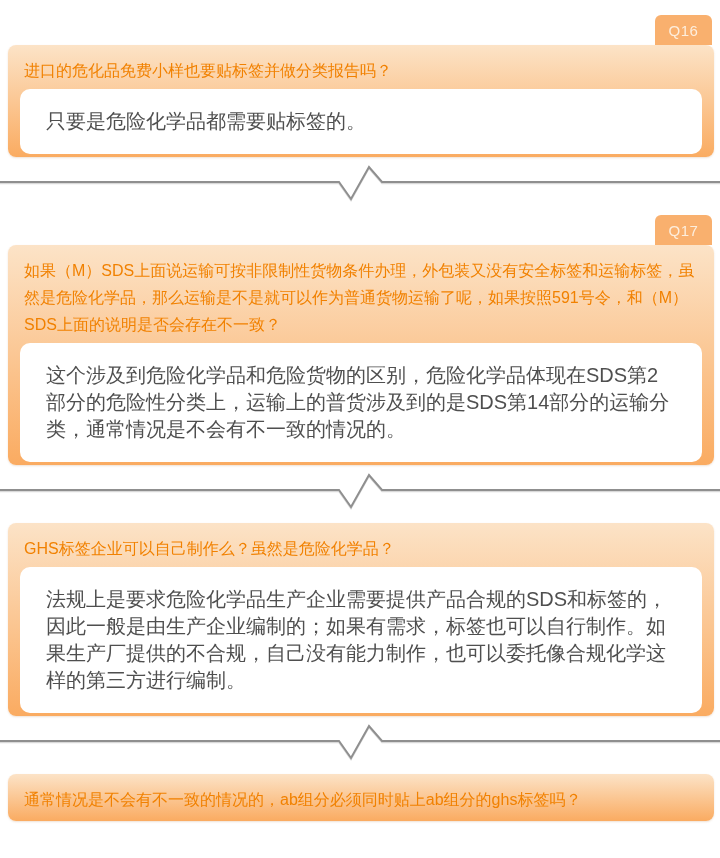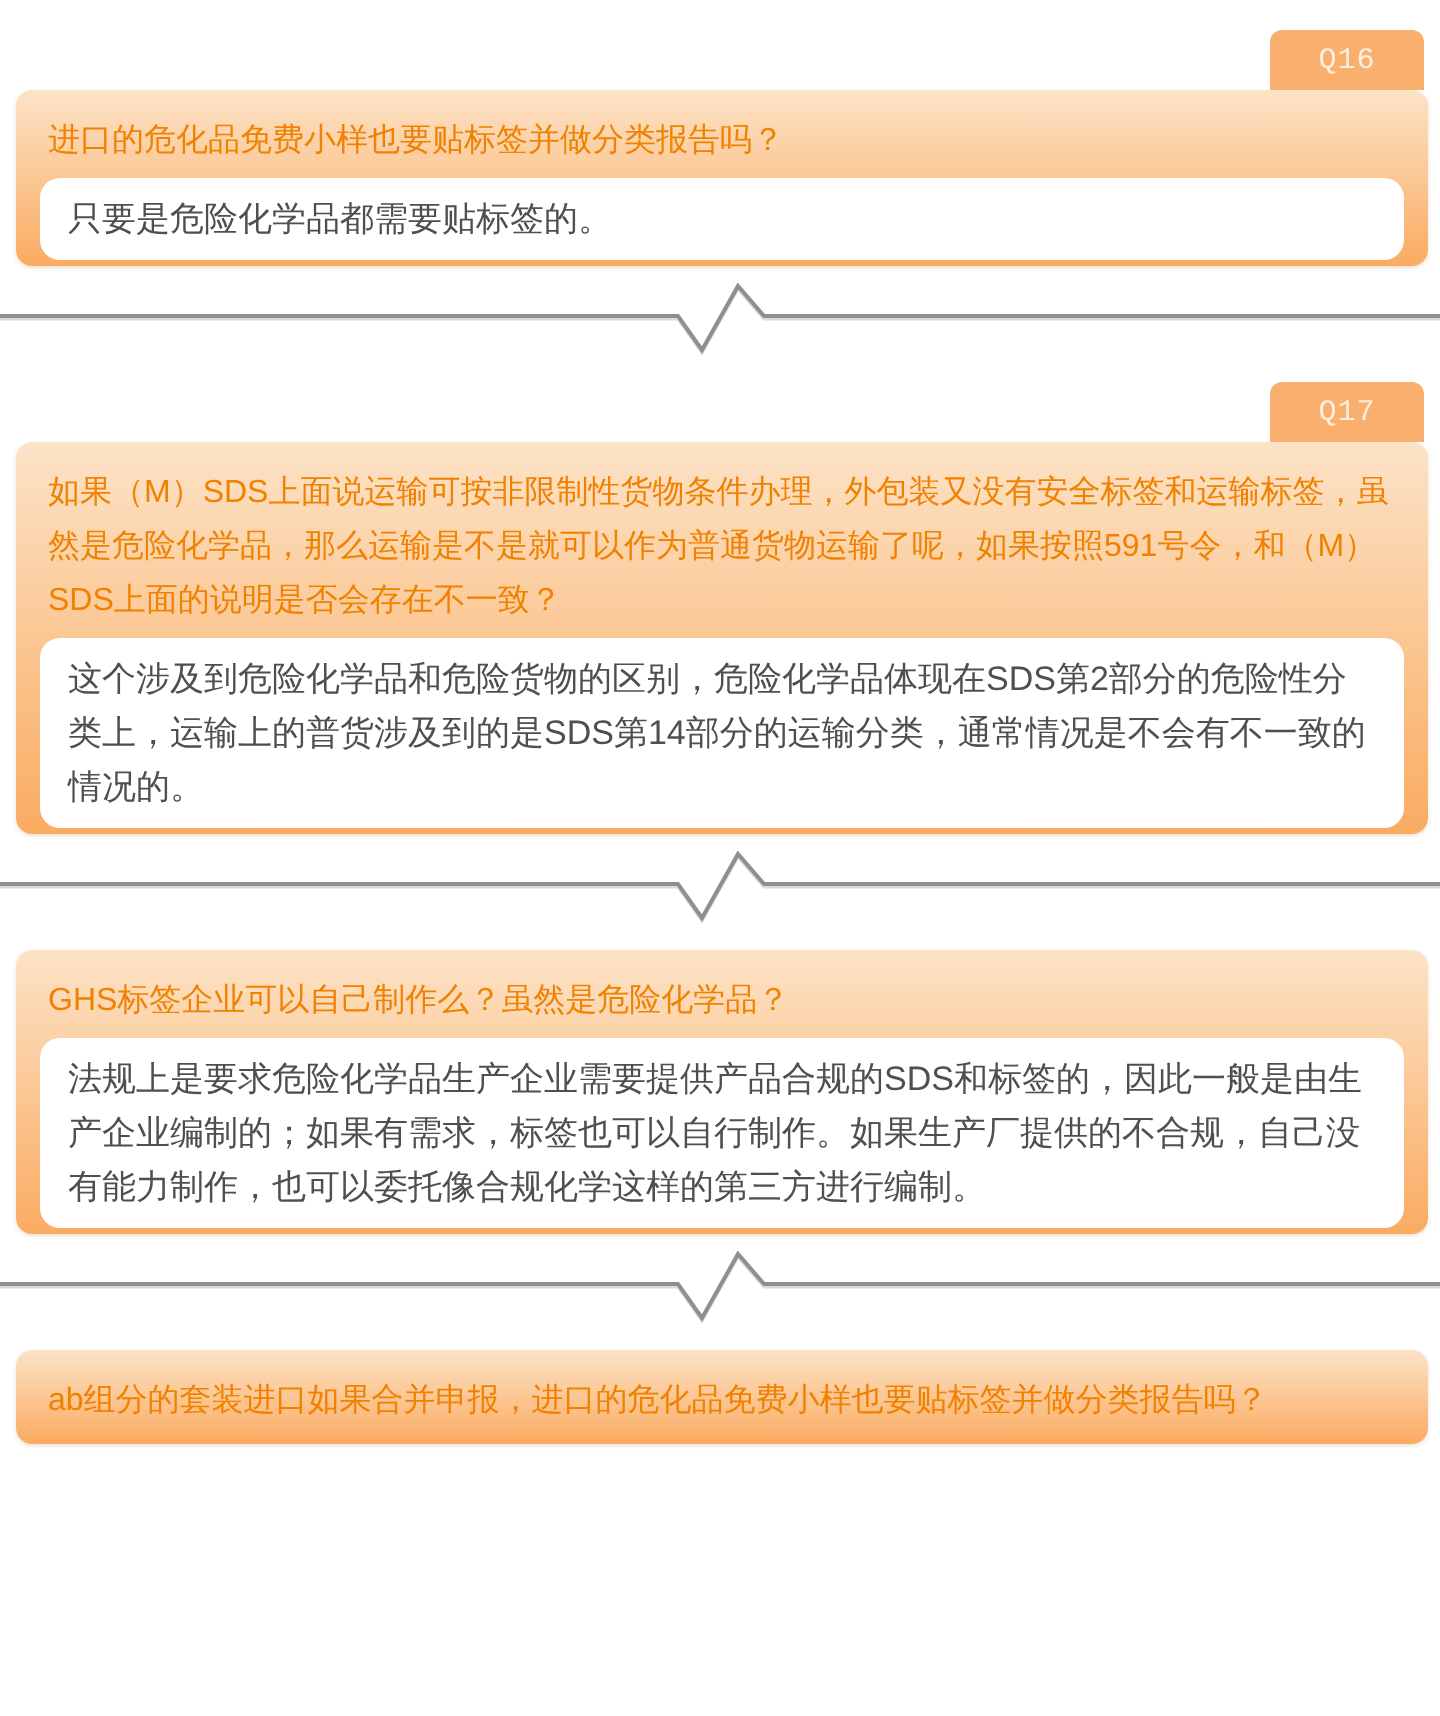--- a/index.html
+++ b/index.html
@@ -31,54 +31,53 @@
     width: 720px;
   }
   .divider svg { display: block; }
   .tab-row {
     display: flex;
     justify-content: flex-end;
     padding-right: 8px;
     height: 30px;
   }
   .tab {
-    width: 77px;
+    width: 57px;
     height: 30px;
     background: var(--tab-bg);
     border-radius: 6px 6px 0 0;
     color: var(--tab-fg);
     font-size: 15px;
     letter-spacing: 0.5px;
     display: flex;
     align-items: center;
     justify-content: center;
-    font-family: Liberation Mono, monospace;
   }
   .card {
     margin: 0 6px 0 8px;
     border-radius: 8px;
     background: linear-gradient(180deg, var(--card-top), var(--card-bottom));
     padding: 9px 12px 3px;
     box-shadow: 0 1px 2px rgba(160, 90, 20, 0.18);
   }
   .question {
     color: var(--q-color);
     font-size: 16px;
     line-height: 27px;
     padding: 3px 4px 5px;
   }
   .answer {
     background: #ffffff;
     border-radius: 10px;
     padding: 7px 14px;
   }
   .answer p {
-    margin: 0;
+    margin: 12px;
     color: var(--a-color);
-    font-size: 17px;
+    font-size: 20px;
     line-height: 27px;
   }
 </style>
 </head>
 <body>
 
 <div class="page">
   <div id="faq-list">
   <section class="faq-item">
 
@@ -131,17 +130,17 @@
   </section>
 
   <section class="faq-item">
     <div class="divider">
       <svg width="720" height="58" viewBox="0 0 720 58">
         <polyline points="0,25 339,25 351,42 369,10 382,25 720,25" fill="none" stroke="#d9d9d9" stroke-width="1.5" transform="translate(0,1.5)"></polyline>
         <polyline points="0,25 339,25 351,42 369,10 382,25 720,25" fill="none" style="stroke: var(--divider-color);" stroke-width="2"></polyline>
       </svg>
     </div>
     <div class="card">
-      <div class="question">ab组分的套装进口如果合并申报，进口的危化品免费小样也要贴标签并做分类报告吗？</div>
+      <div class="question">通常情况是不会有不一致的情况的，ab组分必须同时贴上ab组分的ghs标签吗？</div>
     </div>
   </section>
 </div>
 </div>
 
 </body></html>

